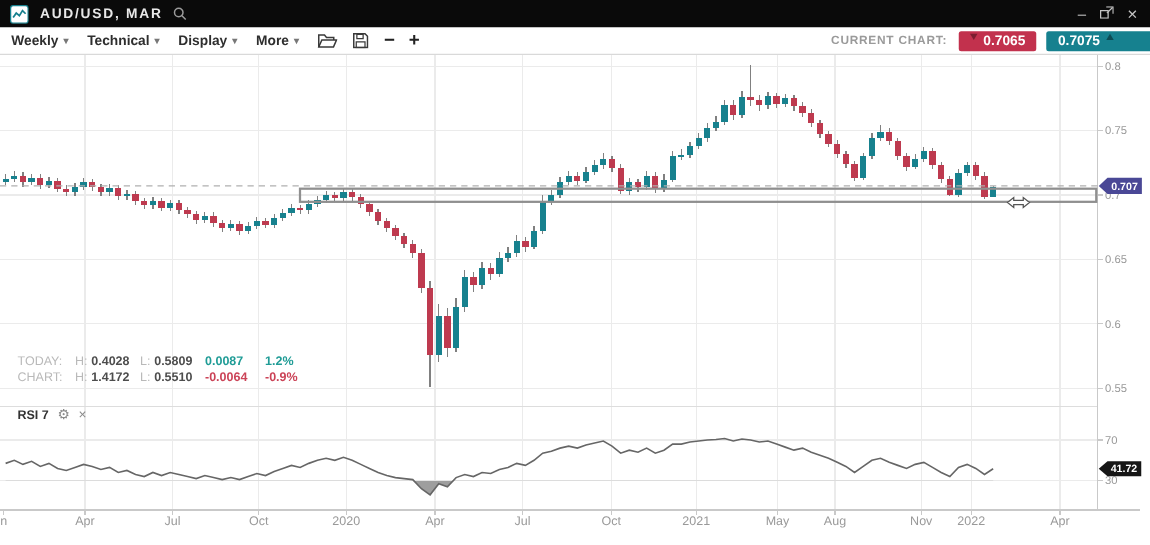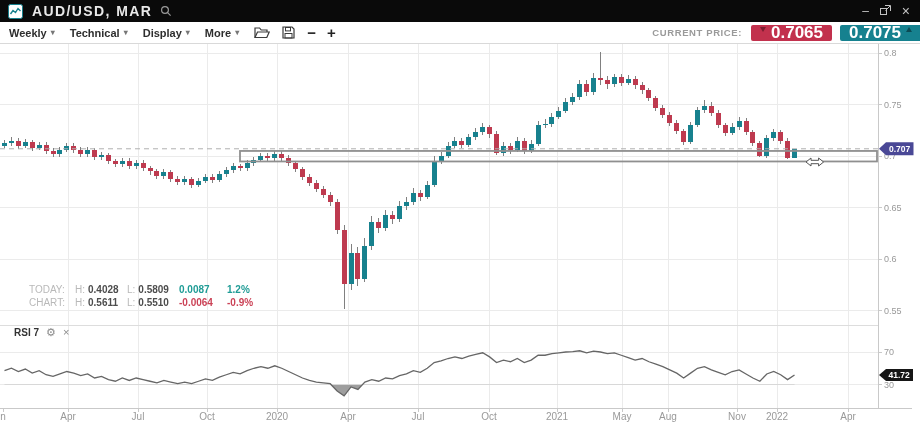--- a/index.html
+++ b/index.html
@@ -2,49 +2,49 @@
 <html><head>
 <meta charset="utf-8">
 <style>
   html,body{margin:0;padding:0;background:#fff;}
   .app{position:relative;width:920px;height:436px;overflow:hidden;background:#fff;
        font-family:"Liberation Sans",sans-serif;}
   
   .titlebar{position:absolute;top:0;left:0;width:920px;height:22px;background:#0a0a0a;
             display:flex;align-items:center;padding:0 8px;box-sizing:border-box;}
   .logo{width:15px;height:15px;margin-right:9px;display:flex;}
-  .title{color:#e8e8e8;font-size:14px;font-weight:bold;letter-spacing:1.4px;}
+  .title{color:#e8e8e8;font-size:11px;font-weight:bold;letter-spacing:1.4px;}
   .search{margin-left:8px;display:flex;cursor:pointer;}
   .wincontrols{margin-left:auto;display:flex;align-items:center;gap:11px;color:#c4c4c4;
                font-size:12px;padding-right:2px;}
   .wincontrols span{cursor:pointer;line-height:1;}
   
   .toolbar{position:absolute;top:22px;left:0;width:920px;height:22px;background:#fff;
            border-bottom:1px solid #d9d9d9;display:flex;align-items:center;
            padding-left:9px;box-sizing:border-box;}
   .menu{background:none;border:none;font-family:inherit;font-size:11px;font-weight:bold;
         color:#2e2e2e;display:flex;align-items:center;gap:4px;padding:0;margin-right:15px;
         cursor:pointer;}
   .caret{font-size:8px;color:#777;}
   .tbicon{display:flex;align-items:center;margin-right:12px;cursor:pointer;}
   .zoombtn{font-size:15px;font-weight:bold;color:#222;margin-right:11px;cursor:pointer;line-height:1;}
   .tb-right{margin-left:auto;display:flex;align-items:center;height:100%;}
   .cp-label{font-size:9.5px;font-weight:bold;letter-spacing:.6px;color:#9a9a9a;margin-right:9px;}
   .badge{height:16px;display:flex;align-items:center;justify-content:center;color:#fff;
-         font-size:17px;font-weight:bold;border-radius:2px;padding:0 9px;cursor:pointer;}
+         font-size:11px;font-weight:bold;border-radius:2px;padding:0 9px;cursor:pointer;}
   .badge.red{margin-right:8px;}
-  .badge.teal{border-radius:2px 0 0 2px;padding-right:8px;}
+  .badge.teal{border-radius:2px 0 0 2px;padding-right:29px;}
   .arr-dn{width:0;height:0;border-left:3px solid transparent;border-right:3px solid transparent;
           border-top:5px solid #7c1d30;margin-right:5px;margin-bottom:6px;}
   .arr-up{width:0;height:0;border-left:3px solid transparent;border-right:3px solid transparent;
           border-bottom:5px solid #0b4b54;margin-left:5px;margin-bottom:6px;}
   
   .chart-area{position:absolute;top:44px;left:0;width:920px;height:392px;}
   svg text{font-family:"Liberation Sans","DejaVu Sans",sans-serif;}
-  .stats{position:absolute;left:29px;top:239px;font-size:10px;line-height:13px;white-space:nowrap;}
+  .stats{position:absolute;left:14px;top:239px;font-size:10px;line-height:13px;white-space:nowrap;}
   .srow{display:flex;}
   .srow .lab{width:46px;color:#b9b9b9;}
   .srow .pre{color:#b9b9b9;margin-right:3px;}
   .srow .val{color:#4d4d4d;font-weight:bold;}
   .srow .hgrp{width:52px;display:flex;}
   .srow .lgrp{width:52px;display:flex;}
   .srow .chg{width:48px;font-weight:bold;}
   .srow .pct{font-weight:bold;}
   .up{color:#1f9c96;} .dn{color:#cb4357;}
   .rsi-head{position:absolute;left:14px;top:283px;display:flex;align-items:center;gap:7px;
@@ -112,21 +112,21 @@
       <svg width="13" height="13" viewBox="0 0 13 13">
         <path d="M1,1 h9 l2,2 v9 h-11 z" fill="none" stroke="#3a3a3a" stroke-width="1.2"></path>
         <rect x="3.5" y="1.5" width="5" height="3.4" fill="none" stroke="#3a3a3a"></rect>
         <rect x="3" y="7.5" width="7" height="4.5" fill="none" stroke="#3a3a3a"></rect>
       </svg>
     </span>
     <span class="zoombtn">−</span>
     <span class="zoombtn">+</span>
 
     <div class="tb-right">
-      <span class="cp-label">CURRENT PRICE:</span>
+      <span class="cp-label">CURRENT CHART:</span>
       <span class="badge red" id="bid-badge" style="background: rgb(194, 49, 77);">
         <i class="arr-dn"></i>
         <span>0.7065</span>
       </span>
       <span class="badge teal" id="ask-badge" style="background: rgb(22, 129, 143);">
         <span>0.7075</span>
         <i class="arr-up"></i>
       </span>
     </div>
   </div>
@@ -468,21 +468,21 @@
             <span class="pre">L:</span>
             <span class="val">0.5809</span>
           </span>
         <span class="chg up">0.0087</span>
         <span class="pct up">1.2%</span>
       </div>
       <div class="srow">
         <span class="lab">CHART:</span>
         <span class="hgrp">
             <span class="pre">H:</span>
-            <span class="val">0.5611</span>
+            <span class="val">1.4172</span>
           </span>
         <span class="lgrp">
             <span class="pre">L:</span>
             <span class="val">0.5510</span>
           </span>
         <span class="chg dn">-0.0064</span>
         <span class="pct dn">-0.9%</span>
       </div>
     </div>
 

